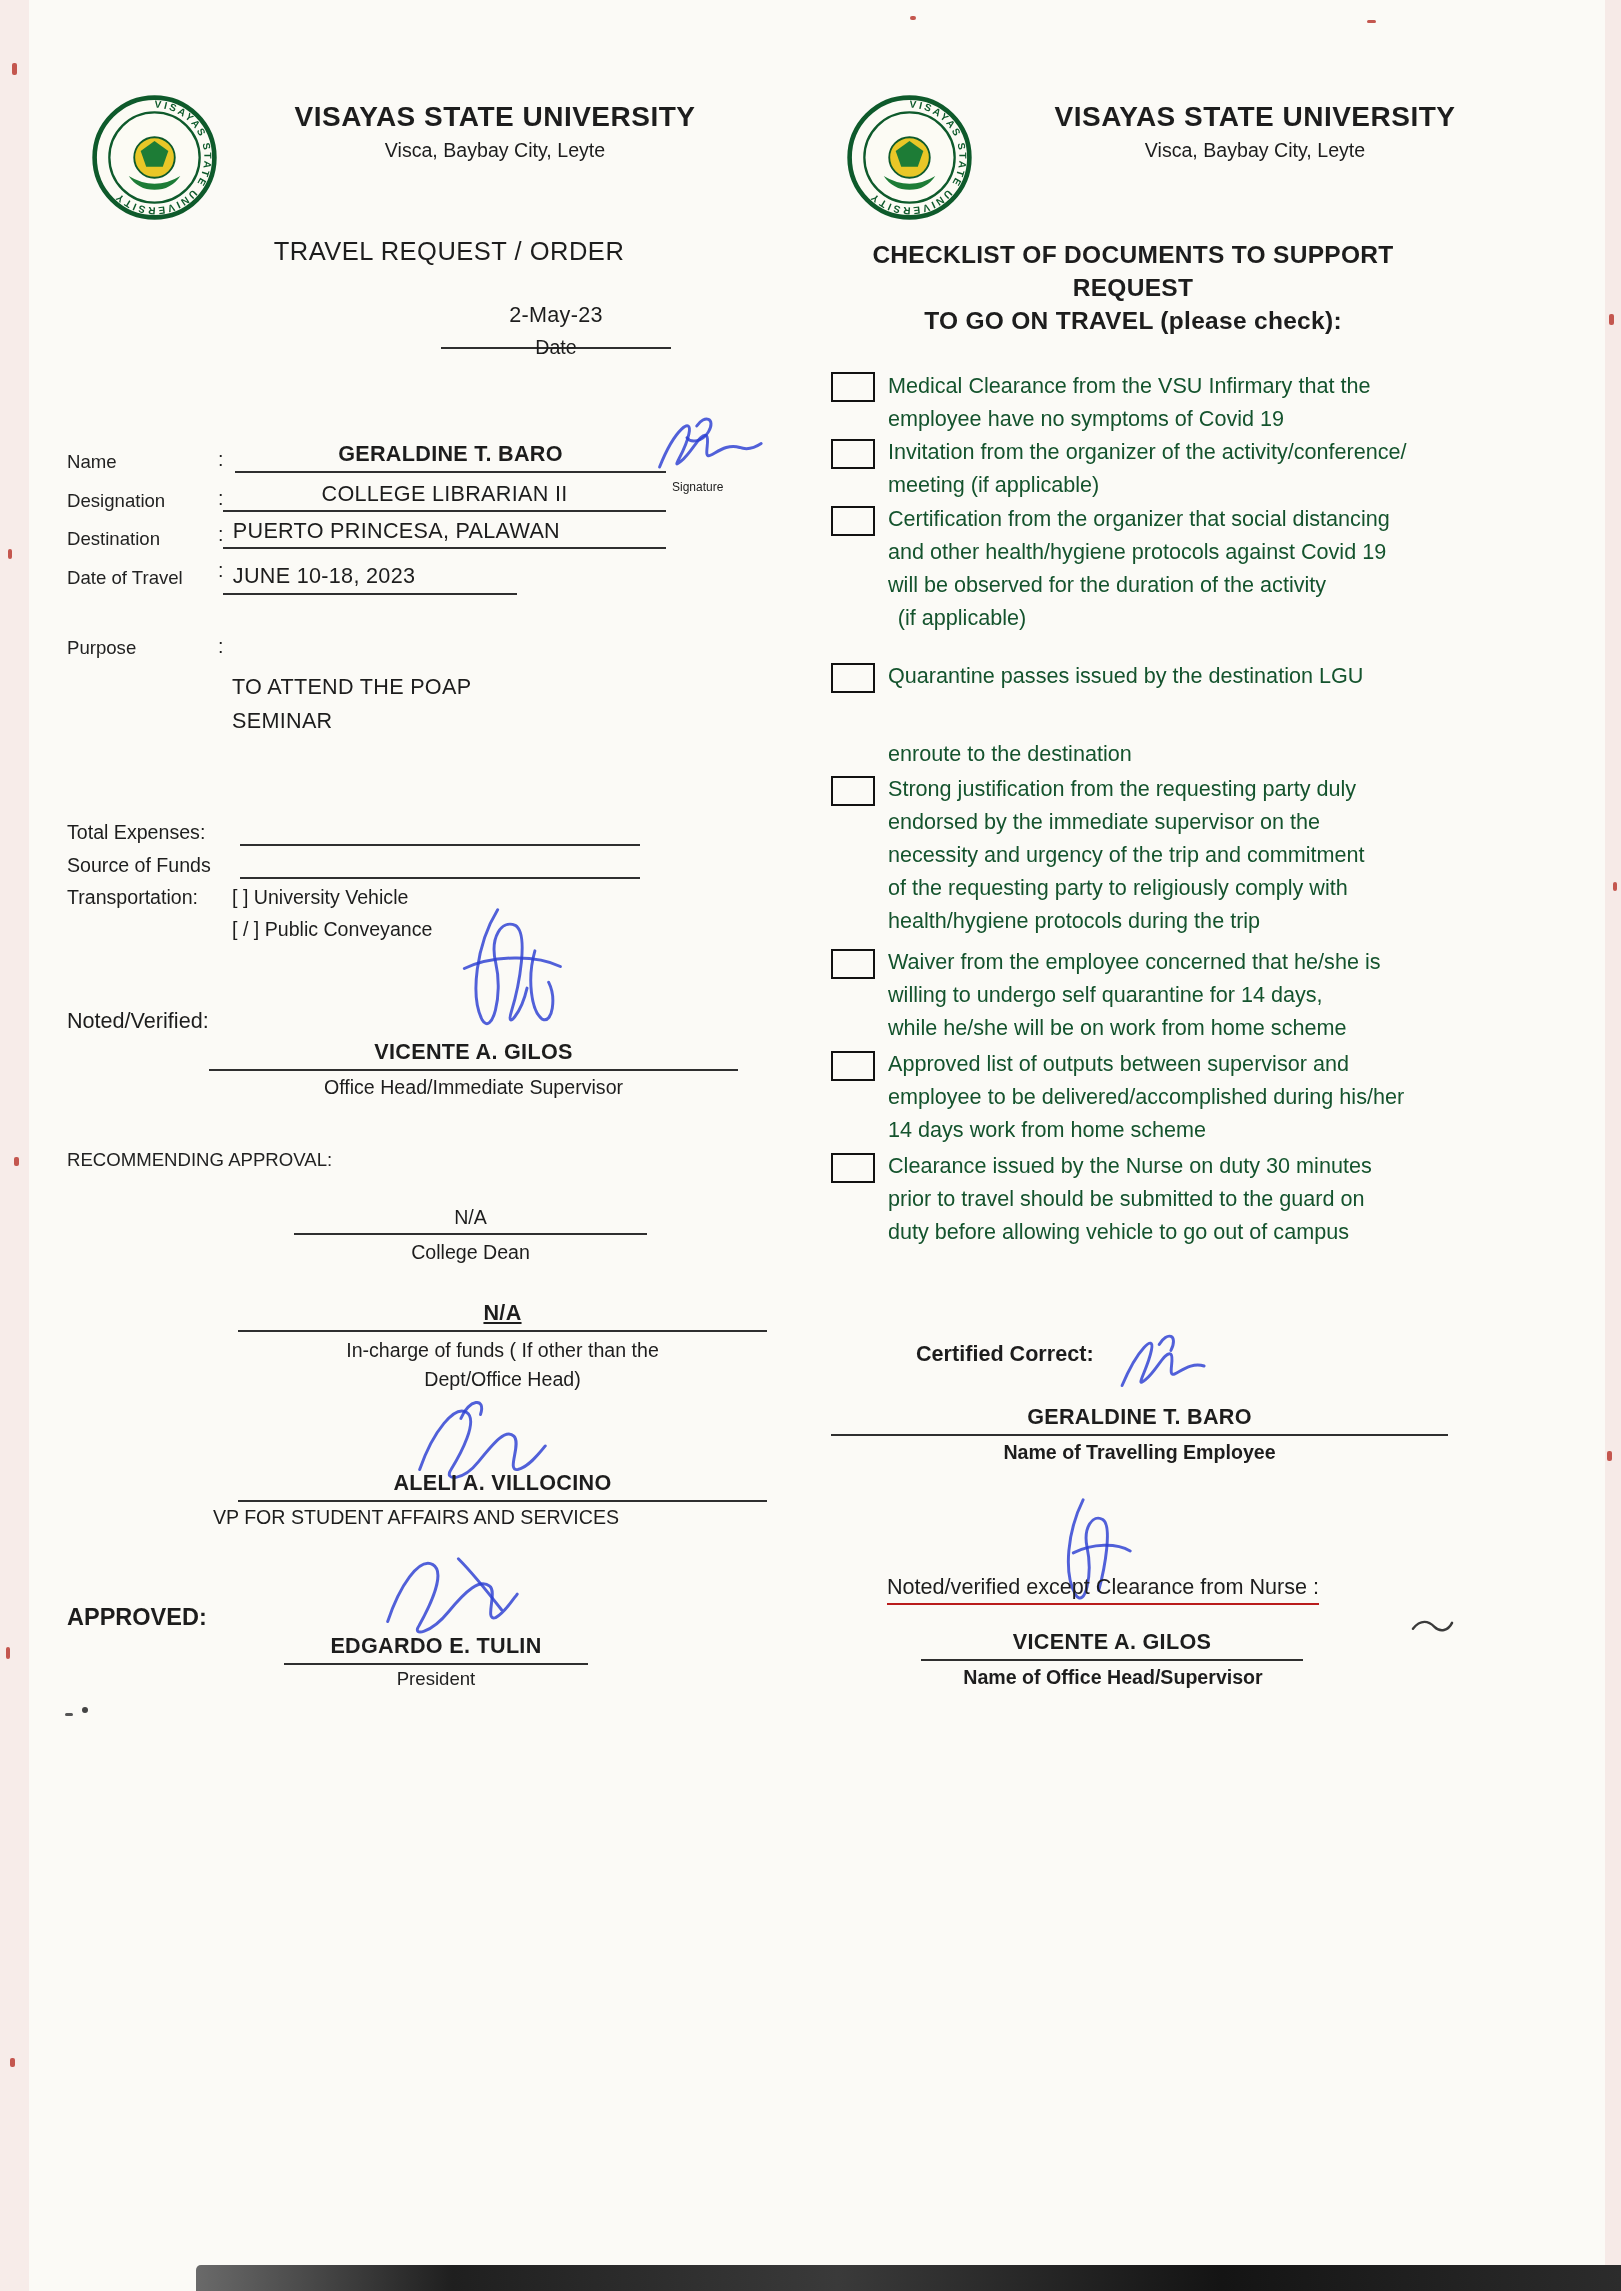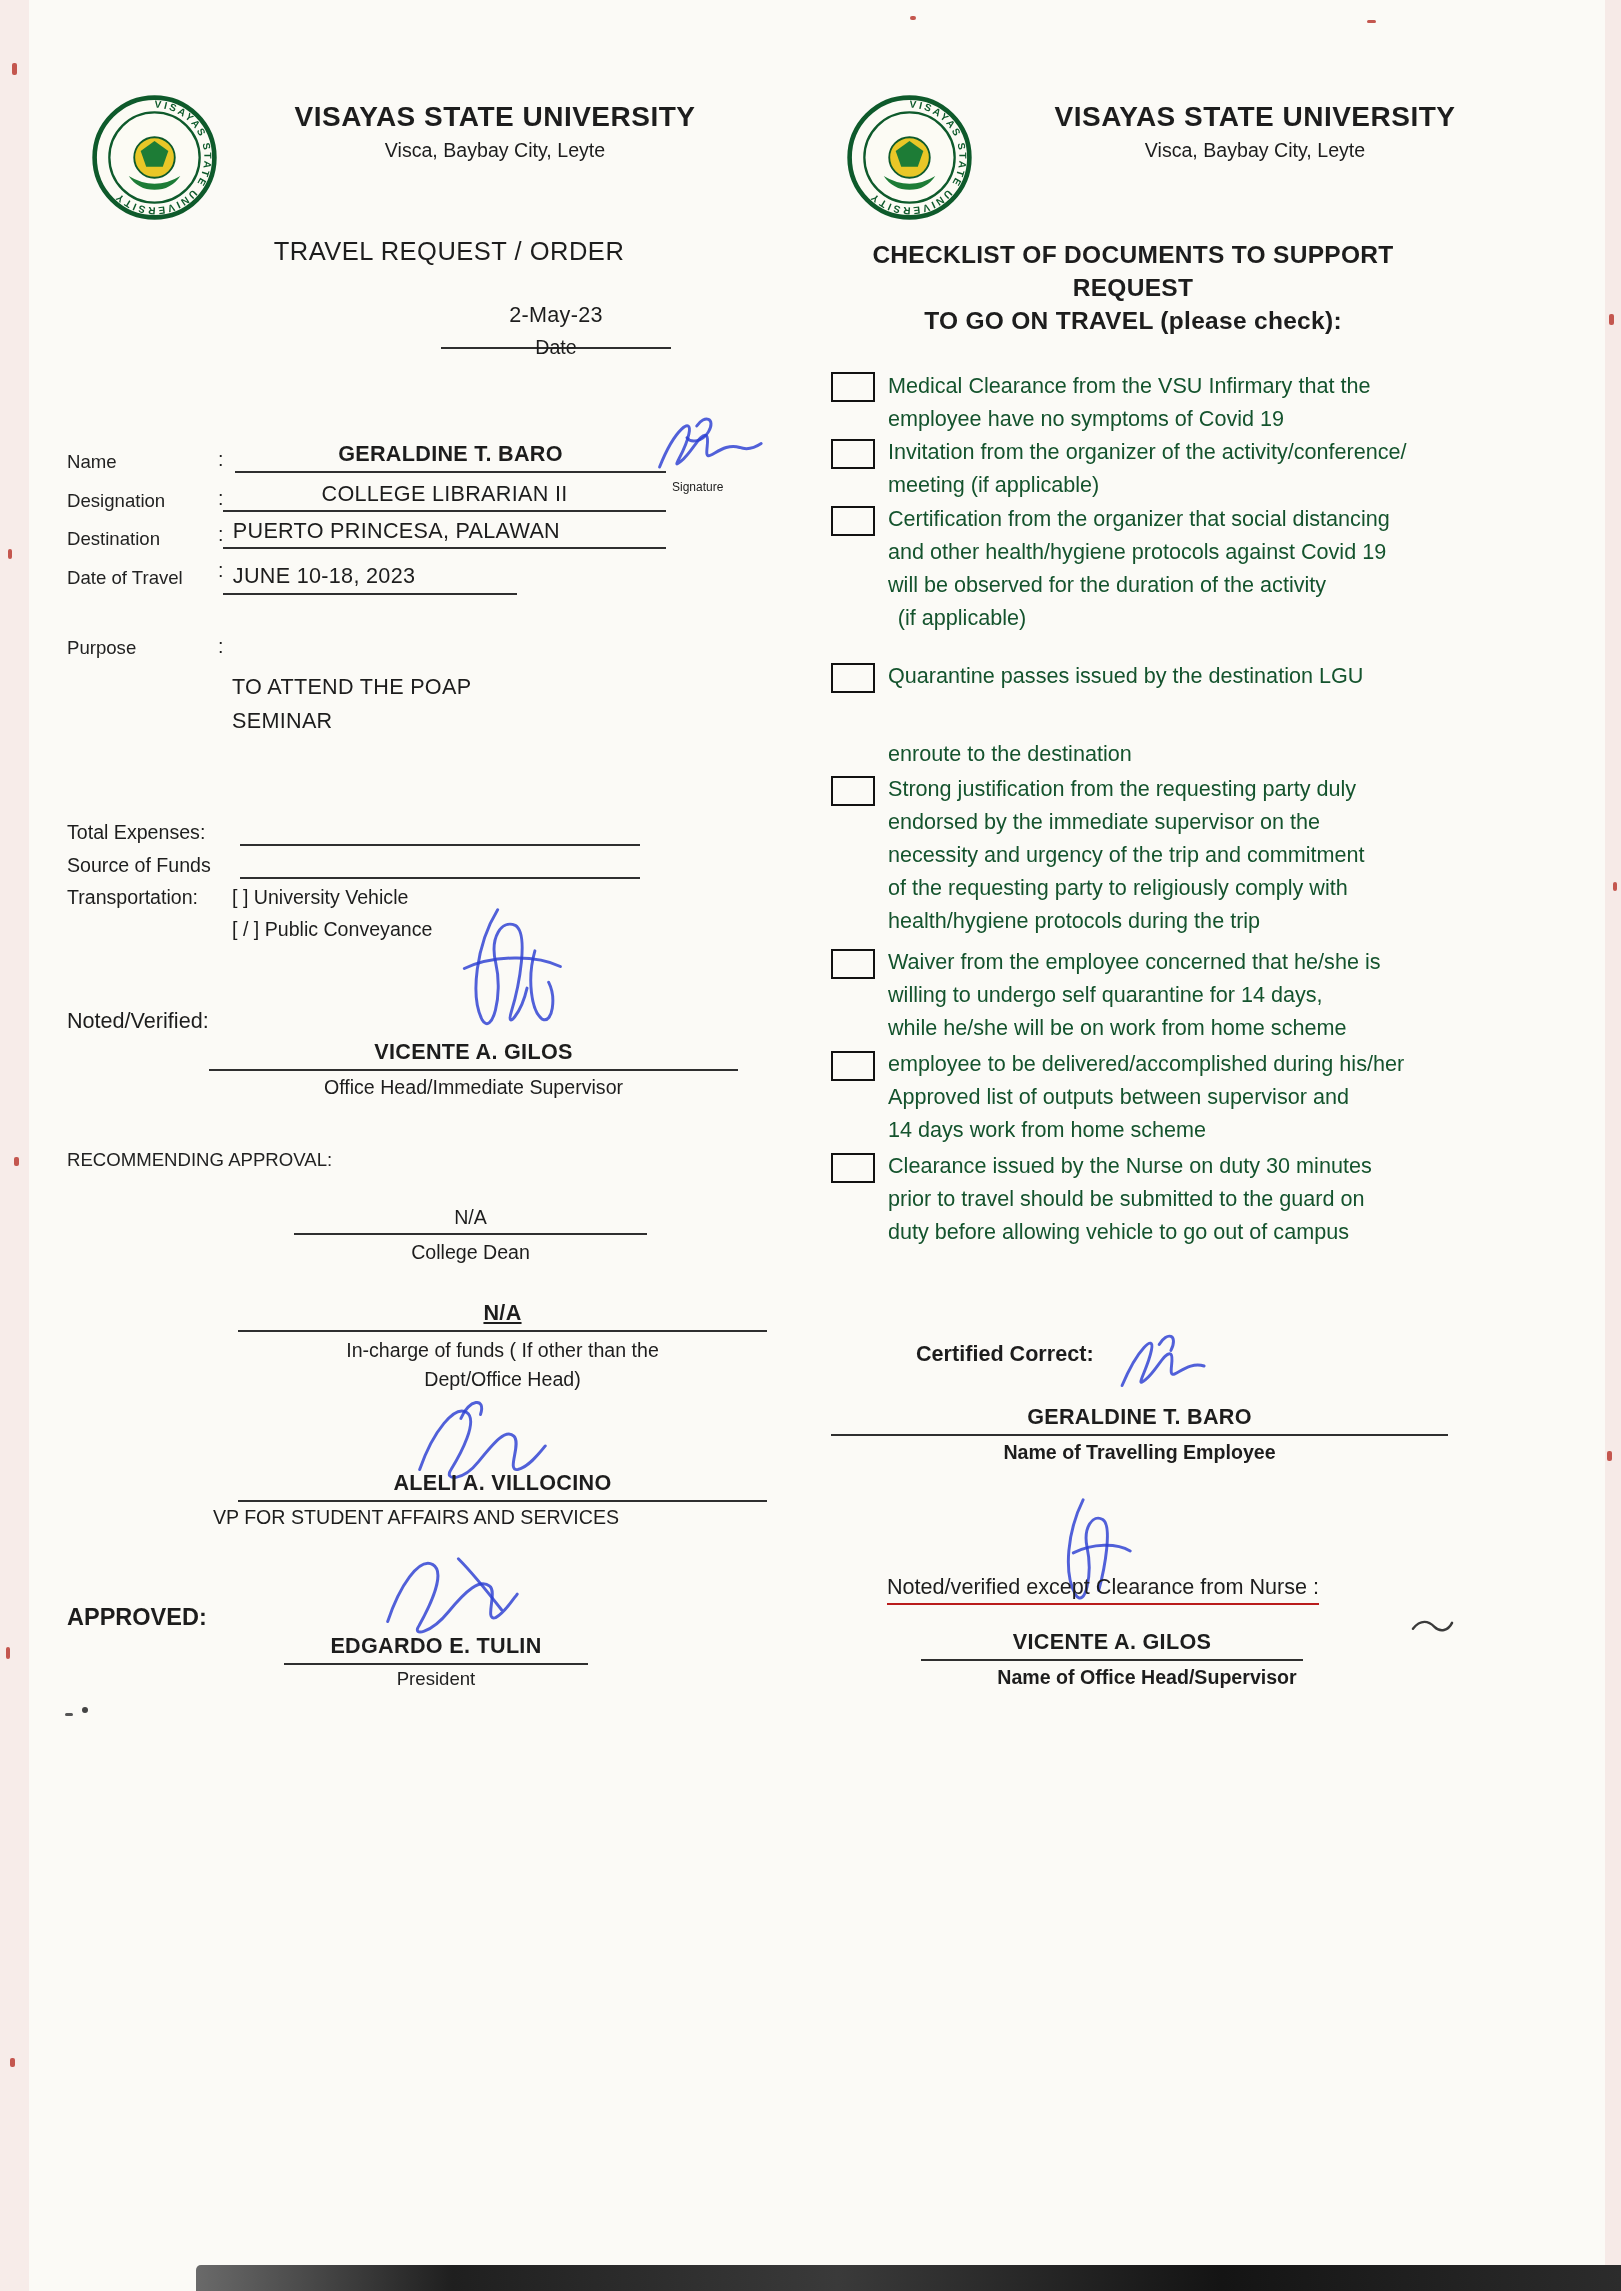--- a/index.html
+++ b/index.html
@@ -179,22 +179,22 @@
 
   <div class="cl-box" style="top:949px"></div>
   <div class="cl-text" style="top:945px">
     <div>Waiver from the employee concerned that he/she is</div>
     <div>willing to undergo self quarantine for 14 days,</div>
     <div>while he/she will be on work from home scheme</div>
   </div>
 
   <div class="cl-box" style="top:1051px"></div>
   <div class="cl-text" style="top:1047px">
+    <div>Approved list of outputs between supervisor and</div>
     <div>employee to be delivered/accomplished during his/her</div>
-    <div>Approved list of outputs between supervisor and</div>
     <div>14 days work from home scheme</div>
   </div>
 
   <div class="cl-box" style="top:1153px"></div>
   <div class="cl-text" style="top:1149px">
     <div>Clearance issued by the Nurse on duty 30 minutes</div>
     <div>prior to travel should be submitted to the guard on</div>
     <div>duty before allowing vehicle to go out of campus</div>
   </div>
 
@@ -205,21 +205,21 @@
   </svg>
   <div class="abs ctr val b uline" style="left:831px;top:1404px;width:617px;padding-bottom:3.9px">GERALDINE T. BARO</div>
   <div class="abs ctr cap b" style="left:831px;top:1441px;width:617px">Name of Travelling Employee</div>
 
   <svg class="abs sig" style="left:1034px;top:1490px;width:108px;height:118px" viewBox="0 0 110 120">
     <path d="M50,10 C34,42 30,84 42,106 C52,122 60,86 54,58 C50,38 60,24 70,30 C80,36 72,80 66,102"></path>
     <path d="M40,64 C60,54 84,54 98,62"></path>
   </svg>
   <div class="abs" style="left:887px;top:1574px;font-size:21.6px;border-bottom:2px solid #b91c1c;padding-bottom:2.9px">Noted/verified except Clearance from Nurse :</div>
   <div class="abs ctr val b uline" style="left:921px;top:1629px;width:382px;padding-bottom:3.9px">VICENTE A. GILOS</div>
-  <div class="abs ctr cap b" style="left:941px;top:1666px;width:412px">Name of Office Head/Supervisor</div>
+  <div class="abs ctr cap b" style="left:907px;top:1666px;width:412px">Name of Office Head/Supervisor</div>
 
   <svg class="abs pen" style="left:1411px;top:1617px;width:43px;height:17.6px" viewBox="0 0 44 18">
     <path d="M2,12 C10,2 18,4 24,10 C30,16 38,14 42,6"></path>
   </svg>
 
   <div class="abs" style="left:82px;top:1707px;width:5.9px;height:5.9px;border-radius:50%;background:#444"></div>
   <div class="abs" style="left:65px;top:1713px;width:7.8px;height:2.9px;background:#555;border-radius:2px"></div>
 
   <div class="edge-tint" style="left:0;width:29px;background:rgba(214,120,120,0.10)"></div>
   <div class="edge-tint" style="right:0;width:15.7px;background:rgba(214,120,120,0.12)"></div>

